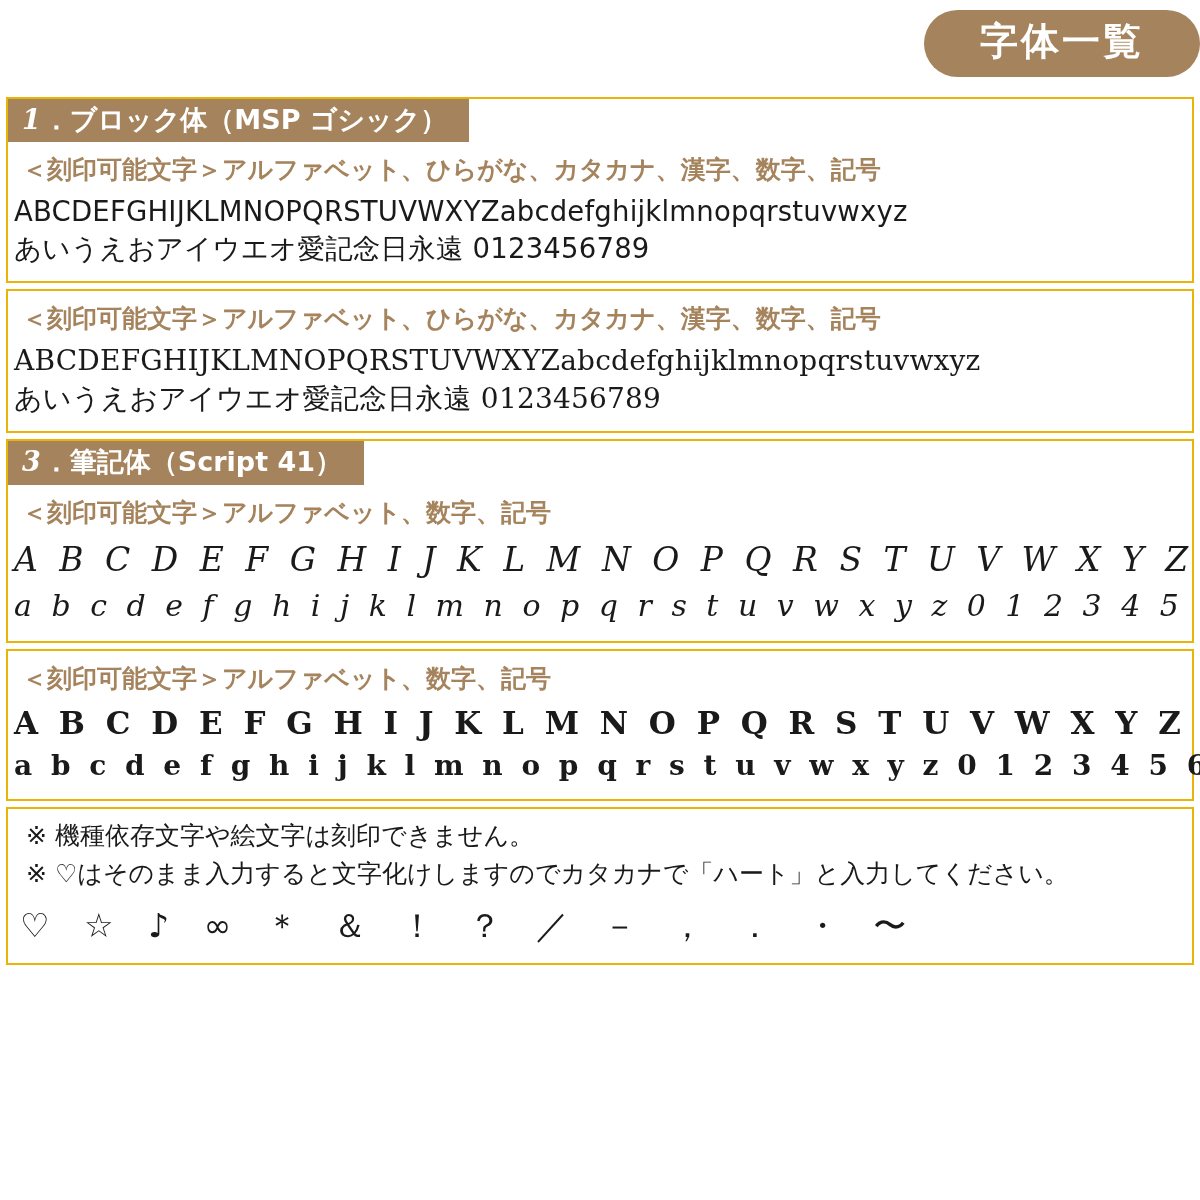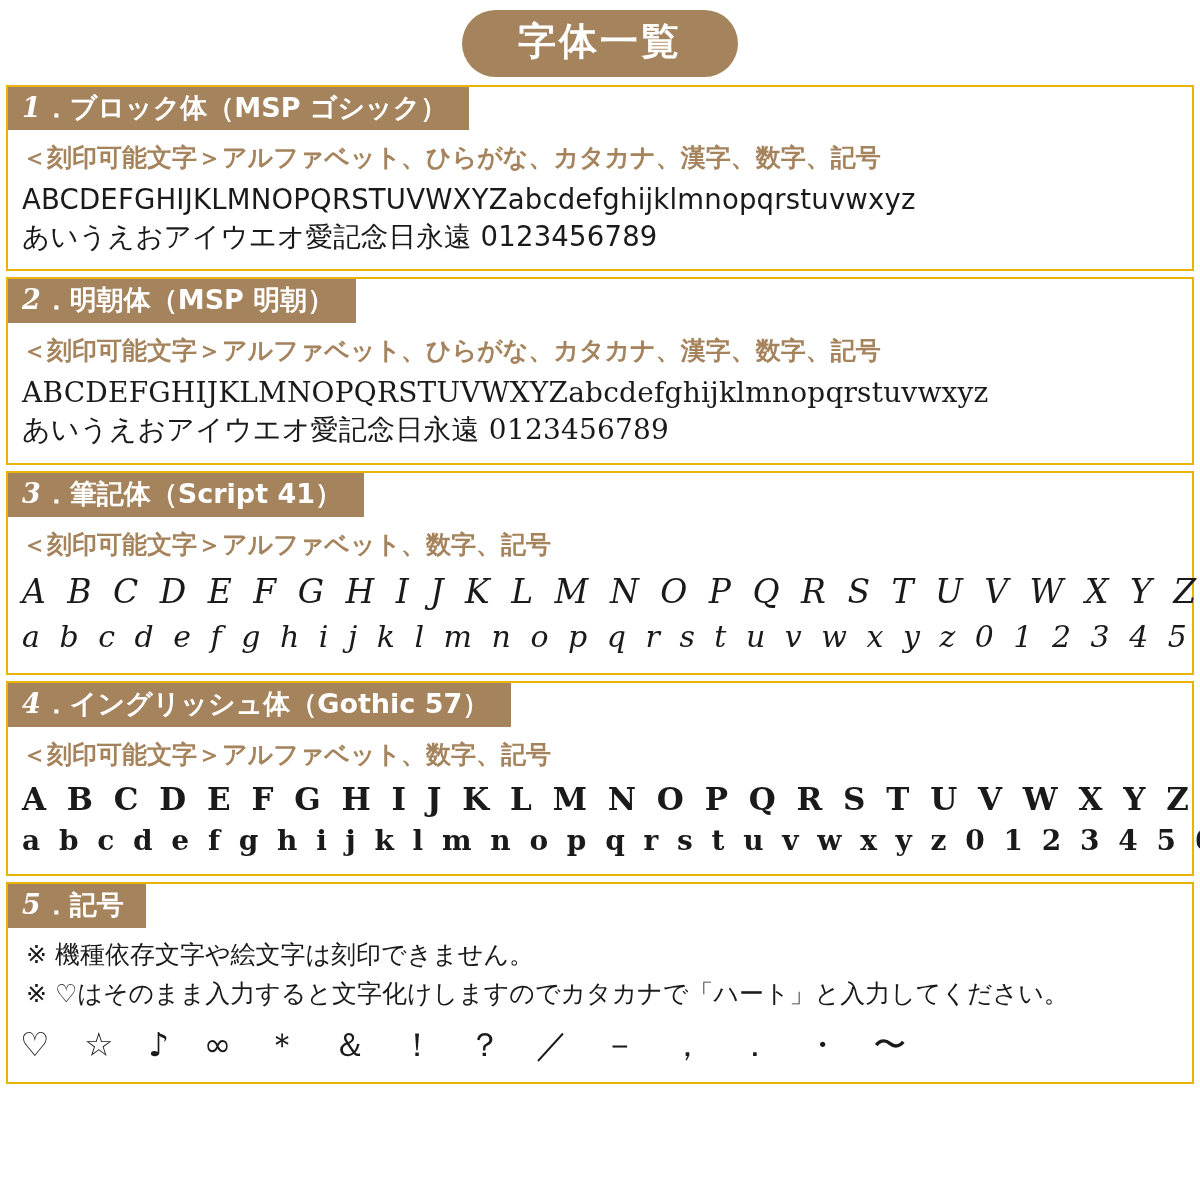--- a/index.html
+++ b/index.html
@@ -18,24 +18,24 @@
     position: relative;
     width: 1200px;
     height: 1200px;
     box-sizing: border-box;
     padding: 0;
   }
 
   
   .title-wrap {
     display: flex;
-    justify-content: center;
+    justify-content: flex-end;
     align-items: center;
     padding-top: 10px;
-    padding-bottom: 8px;
+    padding-bottom: 20px;
   }
   .title-pill {
     background: #a5835c;
     color: #ffffff;
     border-radius: 34px;
     padding: 9px 56px 12px 56px;
     font-size: 38px;
     font-weight: bold;
     letter-spacing: 3px;
     line-height: 1.2;
@@ -76,21 +76,20 @@
     font-weight: bold;
     line-height: 1.4;
     margin: 2px 0 6px 8px;
     font-family: "DejaVu Sans", sans-serif;
   }
   .spec-line {
     font-size: 28px;
     line-height: 1.34;
     letter-spacing: 0px;
     white-space: nowrap;
-    margin-left: 8px;
   }
 
   
   .gothic-sample {
     font-family: "DejaVu Sans", sans-serif;
     font-size: 27.5px;
     letter-spacing: 0.2px;
   }
   .mincho-sample {
     font-family: "DejaVu Serif", serif;
@@ -157,56 +156,47 @@
       <span class="num">1</span><span>．ブロック体（MSP ゴシック）</span>
     </div>
     <div class="sec-body">
       <div class="note">＜刻印可能文字＞アルファベット、ひらがな、カタカナ、漢字、数字、記号</div>
       <div class="spec-line gothic-sample">ABCDEFGHIJKLMNOPQRSTUVWXYZabcdefghijklmnopqrstuvwxyz</div>
       <div class="spec-line gothic-sample">あいうえおアイウエオ愛記念日永遠 0123456789</div>
     </div>
   </div>
 
   <div class="section">
-    <div class="sec-header">
-      <span class="num">2</span><span>．明朝体（MSP 明朝）</span>
-    </div>
     <div class="sec-body">
       <div class="note mincho-note">＜刻印可能文字＞アルファベット、ひらがな、カタカナ、漢字、数字、記号</div>
       <div class="spec-line mincho-sample">ABCDEFGHIJKLMNOPQRSTUVWXYZabcdefghijklmnopqrstuvwxyz</div>
       <div class="spec-line mincho-sample">あいうえおアイウエオ愛記念日永遠 0123456789</div>
     </div>
   </div>
 
   <div class="section">
     <div class="sec-header">
       <span class="num">3</span><span>．筆記体（Script 41）</span>
     </div>
     <div class="sec-body">
       <div class="note">＜刻印可能文字＞アルファベット、数字、記号</div>
       <div class="spec-line script-sample">A B C D E F G H I J K L M N O P Q R S T U V W X Y Z</div>
       <div class="spec-line script-sample lower">a b c d e f g h i j k l m n o p q r s t u v w x y z   0 1 2 3 4 5 6 7 8 9</div>
     </div>
   </div>
 
   <div class="section">
-    <div class="sec-header">
-      <span class="num">4</span><span>．イングリッシュ体（Gothic 57）</span>
-    </div>
     <div class="sec-body">
       <div class="note">＜刻印可能文字＞アルファベット、数字、記号</div>
       <div class="spec-line gothic57-sample">A B C D E F G H I J K L M N O P Q R S T U V W X Y Z</div>
       <div class="spec-line gothic57-sample lower">a b c d e f g h i j k l m n o p q r s t u v w x y z   0 1 2 3 4 5 6 7 8 9</div>
     </div>
   </div>
 
   <div class="section">
-    <div class="sec-header">
-      <span class="num">5</span><span>．記号</span>
-    </div>
     <div class="sec-body">
       <div class="warn-line">※ 機種依存文字や絵文字は刻印できません。</div>
       <div class="warn-line">※ ♡はそのまま入力すると文字化けしますのでカタカナで「ハート」と入力してください。</div>
       <div class="symbol-row">
         <span>♡</span>
         <span>☆</span>
         <span>♪</span>
         <span>∞</span>
         <span>＊</span>
         <span>＆</span>

